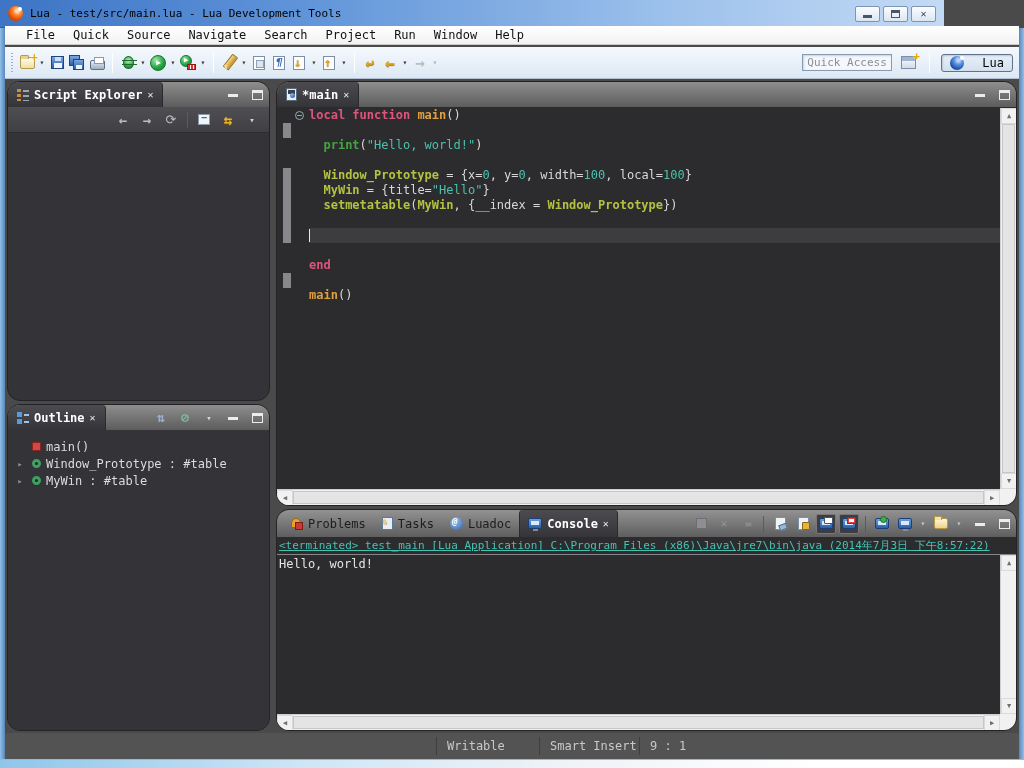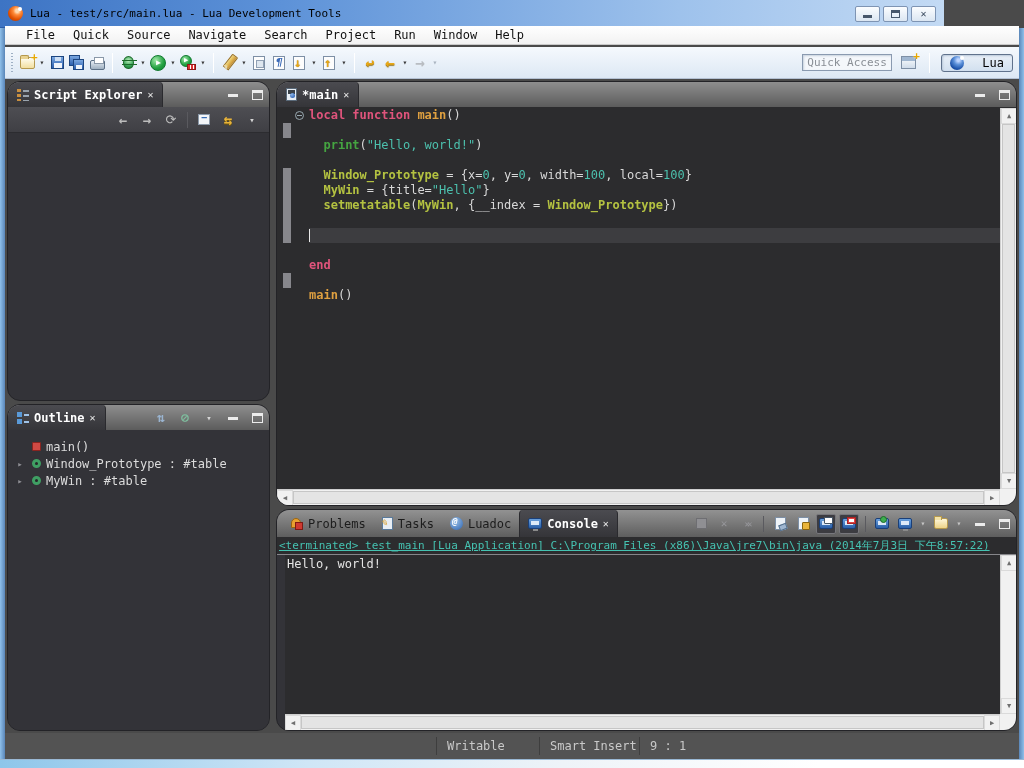--- a/index.html
+++ b/index.html
@@ -221,21 +221,21 @@
   .ic-doc-dk.lock::after { content:""; position:absolute; right:-2px; bottom:-1px; width:6px; height:6px; background:#e8b43c; border:1px solid #8a6510; border-radius:1px; }
   .bubble::after { content:""; position:absolute; right:-2px; top:-2px; width:7px; height:5px; background:#fff; border:1px solid #456; border-radius:1px; }
   .bubble-err::after { content:""; position:absolute; right:-2px; top:-2px; width:7px; height:5px; background:#fff; border:1px solid #a22; box-shadow:inset 0 0 0 1px #d44; }
   .pin::after { content:""; position:absolute; right:-3px; top:-3px; width:5px; height:5px; border-radius:50%; background:#3fae4f; border:1px solid #1a6a28; }
   .ic-openconsole { width:14px; height:11px; background:linear-gradient(#fdf6da,#edd489); border:1px solid #b5994e; border-radius:1px 2px 2px 2px; position:relative; }
   .ic-openconsole::before { content:""; position:absolute; left:-1px; top:-3px; width:6px; height:3px; background:#f2e2a8; border:1px solid #b5994e; border-bottom:none; }
 
   .console-header { position:absolute; left:0; right:0; top:27px; height:18px; background:#2c2c2e;
     border-bottom:1px solid #86868a; color:#45c3b2; font-size:11px; line-height:17px; padding-left:2px;
     text-decoration:underline; white-space:nowrap; overflow:hidden; }
-  .console-out { position:absolute; left:0; right:0; top:45px; bottom:0; background:#2c2c2e;margin-left:8px; }
+  .console-out { position:absolute; left:0; right:0; top:45px; bottom:0; background:#2c2c2e; }
   .console-text { position:absolute; left:2px; top:1px; color:#e4e4e4; font-size:12px; line-height:16px; white-space:pre; }
 
   
   .statusbar { position:absolute; left:5px; right:5px; top:733px; height:26px; background:#535353; }
   .st-sep { position:absolute; top:4px; width:1px; height:18px; background:#7a7a7a; border-left:1px solid #3e3e3e; }
   .st-text { position:absolute; top:6px; color:#c9c9c9; font-size:12px; white-space:pre; }
 </style>
 </head>
 <body>
 

